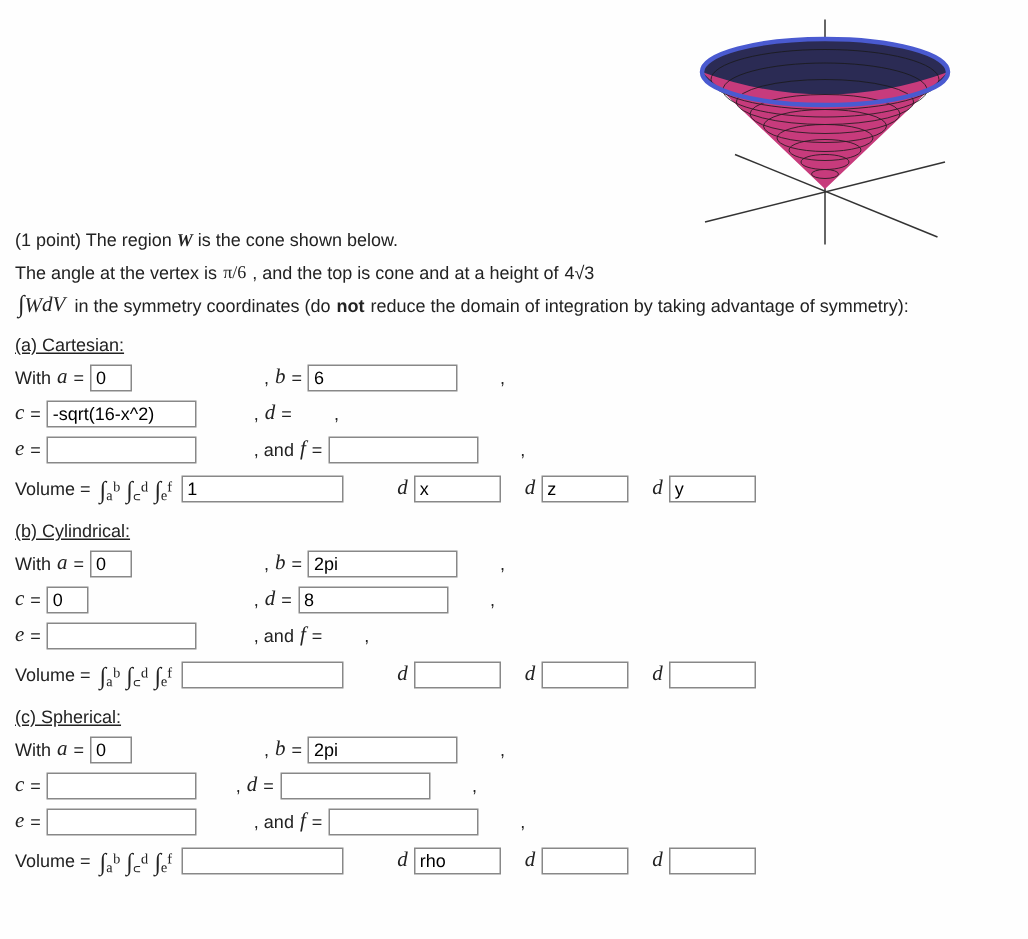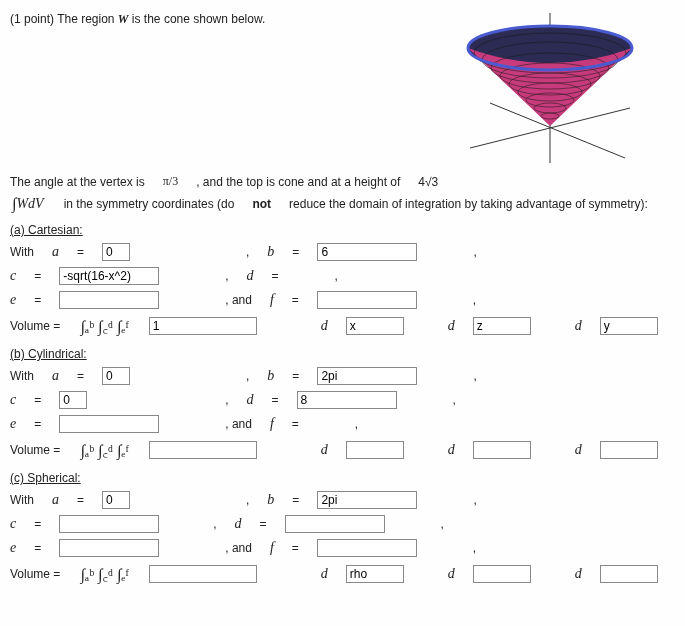--- a/index.html
+++ b/index.html
@@ -7,39 +7,39 @@
     font-size: 12px;
     color: #222;
     margin: 0;
     padding: 8px 10px;
     background: #fefefe;
     width: 685px;
     box-sizing: border-box;
   }
   .top-row {
     display: flex;
-    align-items: flex-start;
+    align-items: flex-end;
     margin-bottom: 6px;
   }
   .prompt-text {
     flex: 1;
     padding-top: 4px;
   }
   .cone-img {
     width: 230px;
     height: 160px;
     margin-right: 10px;
     position: relative;
   }
   .line {
     margin: 6px 0;
     display: flex;
     flex-wrap: wrap;
     align-items: center;
-    gap: 18px;
+    gap: 4px;
   }
   .line span, .line i {
     display: inline-flex;
     align-items: center;
   }
   input.tf {
     font-size: 12px;
     height: 18px;
     border: 1px solid #888;
     padding: 0 3px;
@@ -88,21 +88,21 @@
         <ellipse cx="115" cy="100" rx="16" ry="5"></ellipse>
         <ellipse cx="115" cy="108" rx="9" ry="3"></ellipse>
       </g>
       <ellipse cx="115" cy="40" rx="82" ry="22" fill="none" stroke="#4a5ad0" stroke-width="3"></ellipse>
     </svg>
   </div>
 </div>
 
 <div class="line">
   <span>The angle at the vertex is </span>
-  <span class="eq">π/3</span>
+  <span class="eq">π/6</span>
   <span>, and the top is cone and at a height of </span>
   <span class="eq sqrt">4√3</span>
 </div>
 
 <div class="line">
   <span class="intexpr">
       <span>∫</span>
       <sub><i>W</i></sub>
       <i> dV</i>
     </span>

